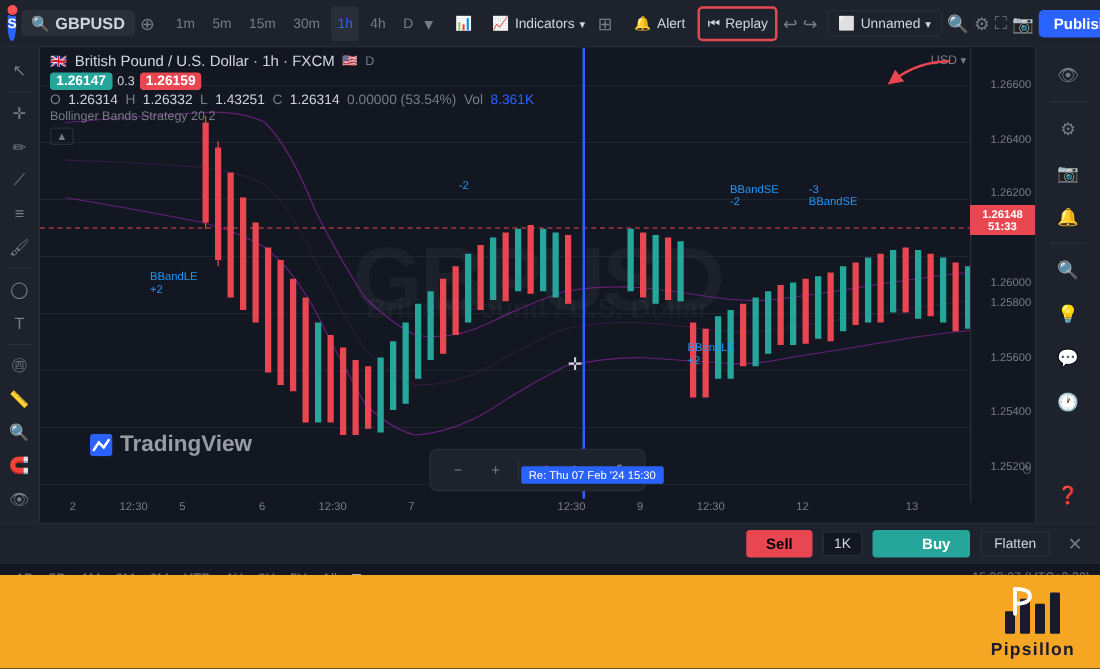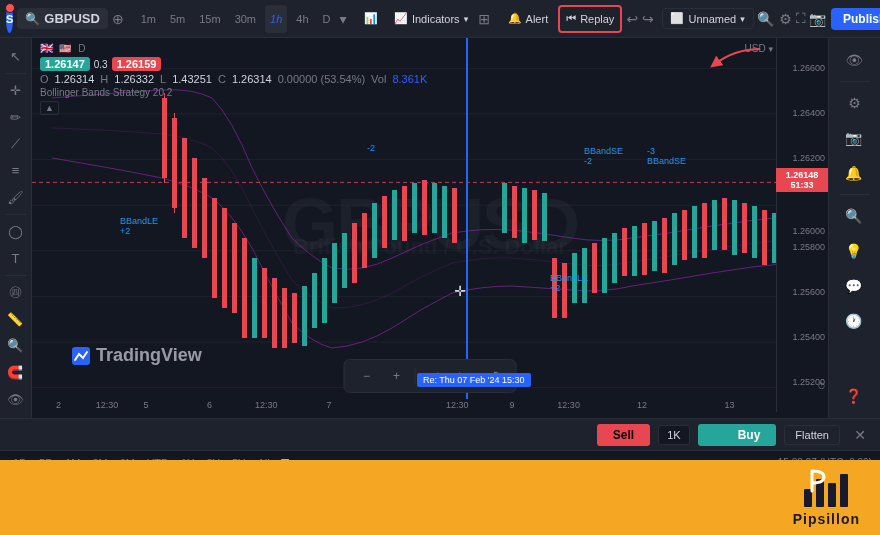--- a/index.html
+++ b/index.html
@@ -56,21 +56,21 @@
     }
     .symbol-text { font-size: 13px; font-weight: 600; color: #d1d4dc; }
     .divider-v { width: 1px; height: 20px; background: #2a2e39; margin: 0 2px; }
     .timeframe-btn {
       padding: 3px 5px;
       font-size: 11px;
       color: #787b86;
       cursor: pointer;
       border-radius: 3px;
     }
-    .timeframe-btn.active { color: #2962ff; font-style: italic; }
+    .timeframe-btn.active { color: #2962ff; }
     .spacer { flex: 1; }
     .publish-btn {
       background: #2962ff;
       color: white;
       border-radius: 4px;
       padding: 4px 12px;
       font-size: 12px;
       font-weight: 600;
       cursor: pointer;
     }
@@ -421,20 +421,21 @@
     </div>
 
     <div class="chart-area" style="position:relative;flex:1;overflow:hidden;">
 
       <div class="watermark">GBPUSD</div>
       <div style="position:absolute;top:55%;left:50%;transform:translate(-50%,-50%);font-size:22px;font-weight:900;color:rgba(255,255,255,0.03);pointer-events:none;white-space:nowrap;">British Pound / U.S. Dollar</div>
 
       <div class="chart-header">
         <div class="chart-title-row">
           <span>🇬🇧</span>
+          <span class="chart-title">British Pound / U.S. Dollar · 1h · FXCM</span>
           <span style="color:#787b86;font-size:10px;">🇺🇸</span>
           <span style="font-size:10px;color:#787b86;">D</span>
         </div>
         <div style="display:flex;align-items:center;gap:4px;margin-top:2px;">
           <span class="price-tag">1.26147</span>
           <span style="font-size:10px;color:#d1d4dc;">0.3</span>
           <span class="price-tag" style="background:#e84751;">1.26159</span>
         </div>
         <div class="ohlc-row">
           <span>O</span>
@@ -558,21 +559,21 @@
         <span style="position:absolute;left:22%;font-size:9px;color:#787b86;">6</span>
         <span style="position:absolute;left:28%;font-size:9px;color:#787b86;">12:30</span>
         <span style="position:absolute;left:37%;font-size:9px;color:#787b86;">7</span>
         <span style="position:absolute;left:52%;font-size:9px;color:#787b86;">12:30</span>
         <span style="position:absolute;left:60%;font-size:9px;color:#787b86;">9</span>
         <span style="position:absolute;left:66%;font-size:9px;color:#787b86;">12:30</span>
         <span style="position:absolute;left:76%;font-size:9px;color:#787b86;">12</span>
         <span style="position:absolute;left:87%;font-size:9px;color:#787b86;">13</span>
       </div>
 
-      <div style="position:absolute;right:0;top:0;bottom:6px;width:52px;border-left:1px solid #2a2e39;background:#131722;">
+      <div style="position:absolute;right:0;top:0;bottom:16px;width:52px;border-left:1px solid #2a2e39;background:#131722;">
         <span style="position:absolute;top:8%;right:3px;font-size:9px;color:#787b86;transform:translateY(-50%);">1.26600</span>
         <span style="position:absolute;top:20%;right:3px;font-size:9px;color:#787b86;transform:translateY(-50%);">1.26400</span>
         <span style="position:absolute;top:32%;right:3px;font-size:9px;color:#787b86;transform:translateY(-50%);">1.26200</span>
         <div style="position:absolute;top:38%;right:0;width:52px;background:#e84751;color:white;font-size:9px;font-weight:bold;padding:2px 3px;transform:translateY(-50%);text-align:center;">
           <div>1.26148</div>
           <div>51:33</div>
         </div>
         <span style="position:absolute;top:44%;right:3px;font-size:9px;color:#787b86;transform:translateY(-50%);margin-top:28px;">1.26000</span>
         <span style="position:absolute;top:56%;right:3px;font-size:9px;color:#787b86;transform:translateY(-50%);">1.25800</span>
         <span style="position:absolute;top:68%;right:3px;font-size:9px;color:#787b86;transform:translateY(-50%);">1.25600</span>

